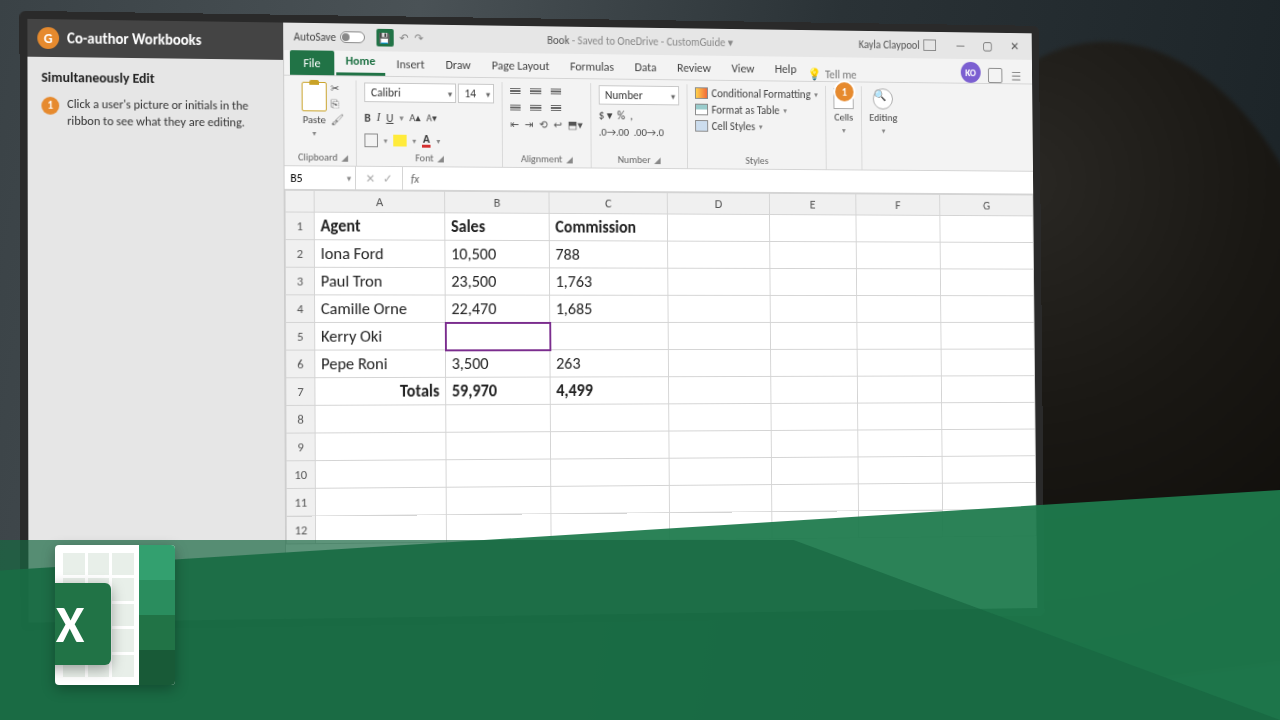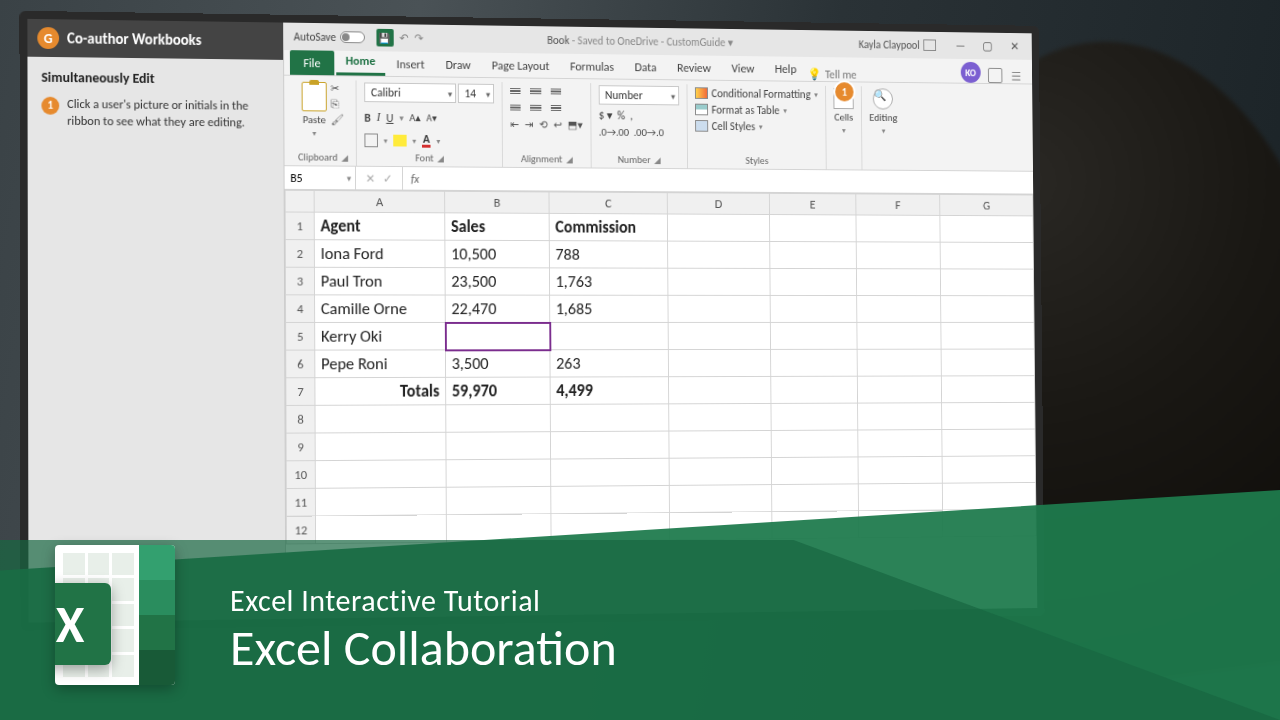--- a/index.html
+++ b/index.html
@@ -934,17 +934,13 @@
         </div>
       <div class="stripe">
           <div class="s1"></div>
           <div class="s2"></div>
           <div class="s3"></div>
           <div class="s4"></div>
         </div>
       <div class="xl-badge">X</div>
     </div>
   </div>
-  <div class="overlay-text">
-    <div class="sub">Excel Interactive Tutorial</div>
-    <div class="main">Excel Collaboration</div>
-  </div>
 </div>
 
 </body></html>

